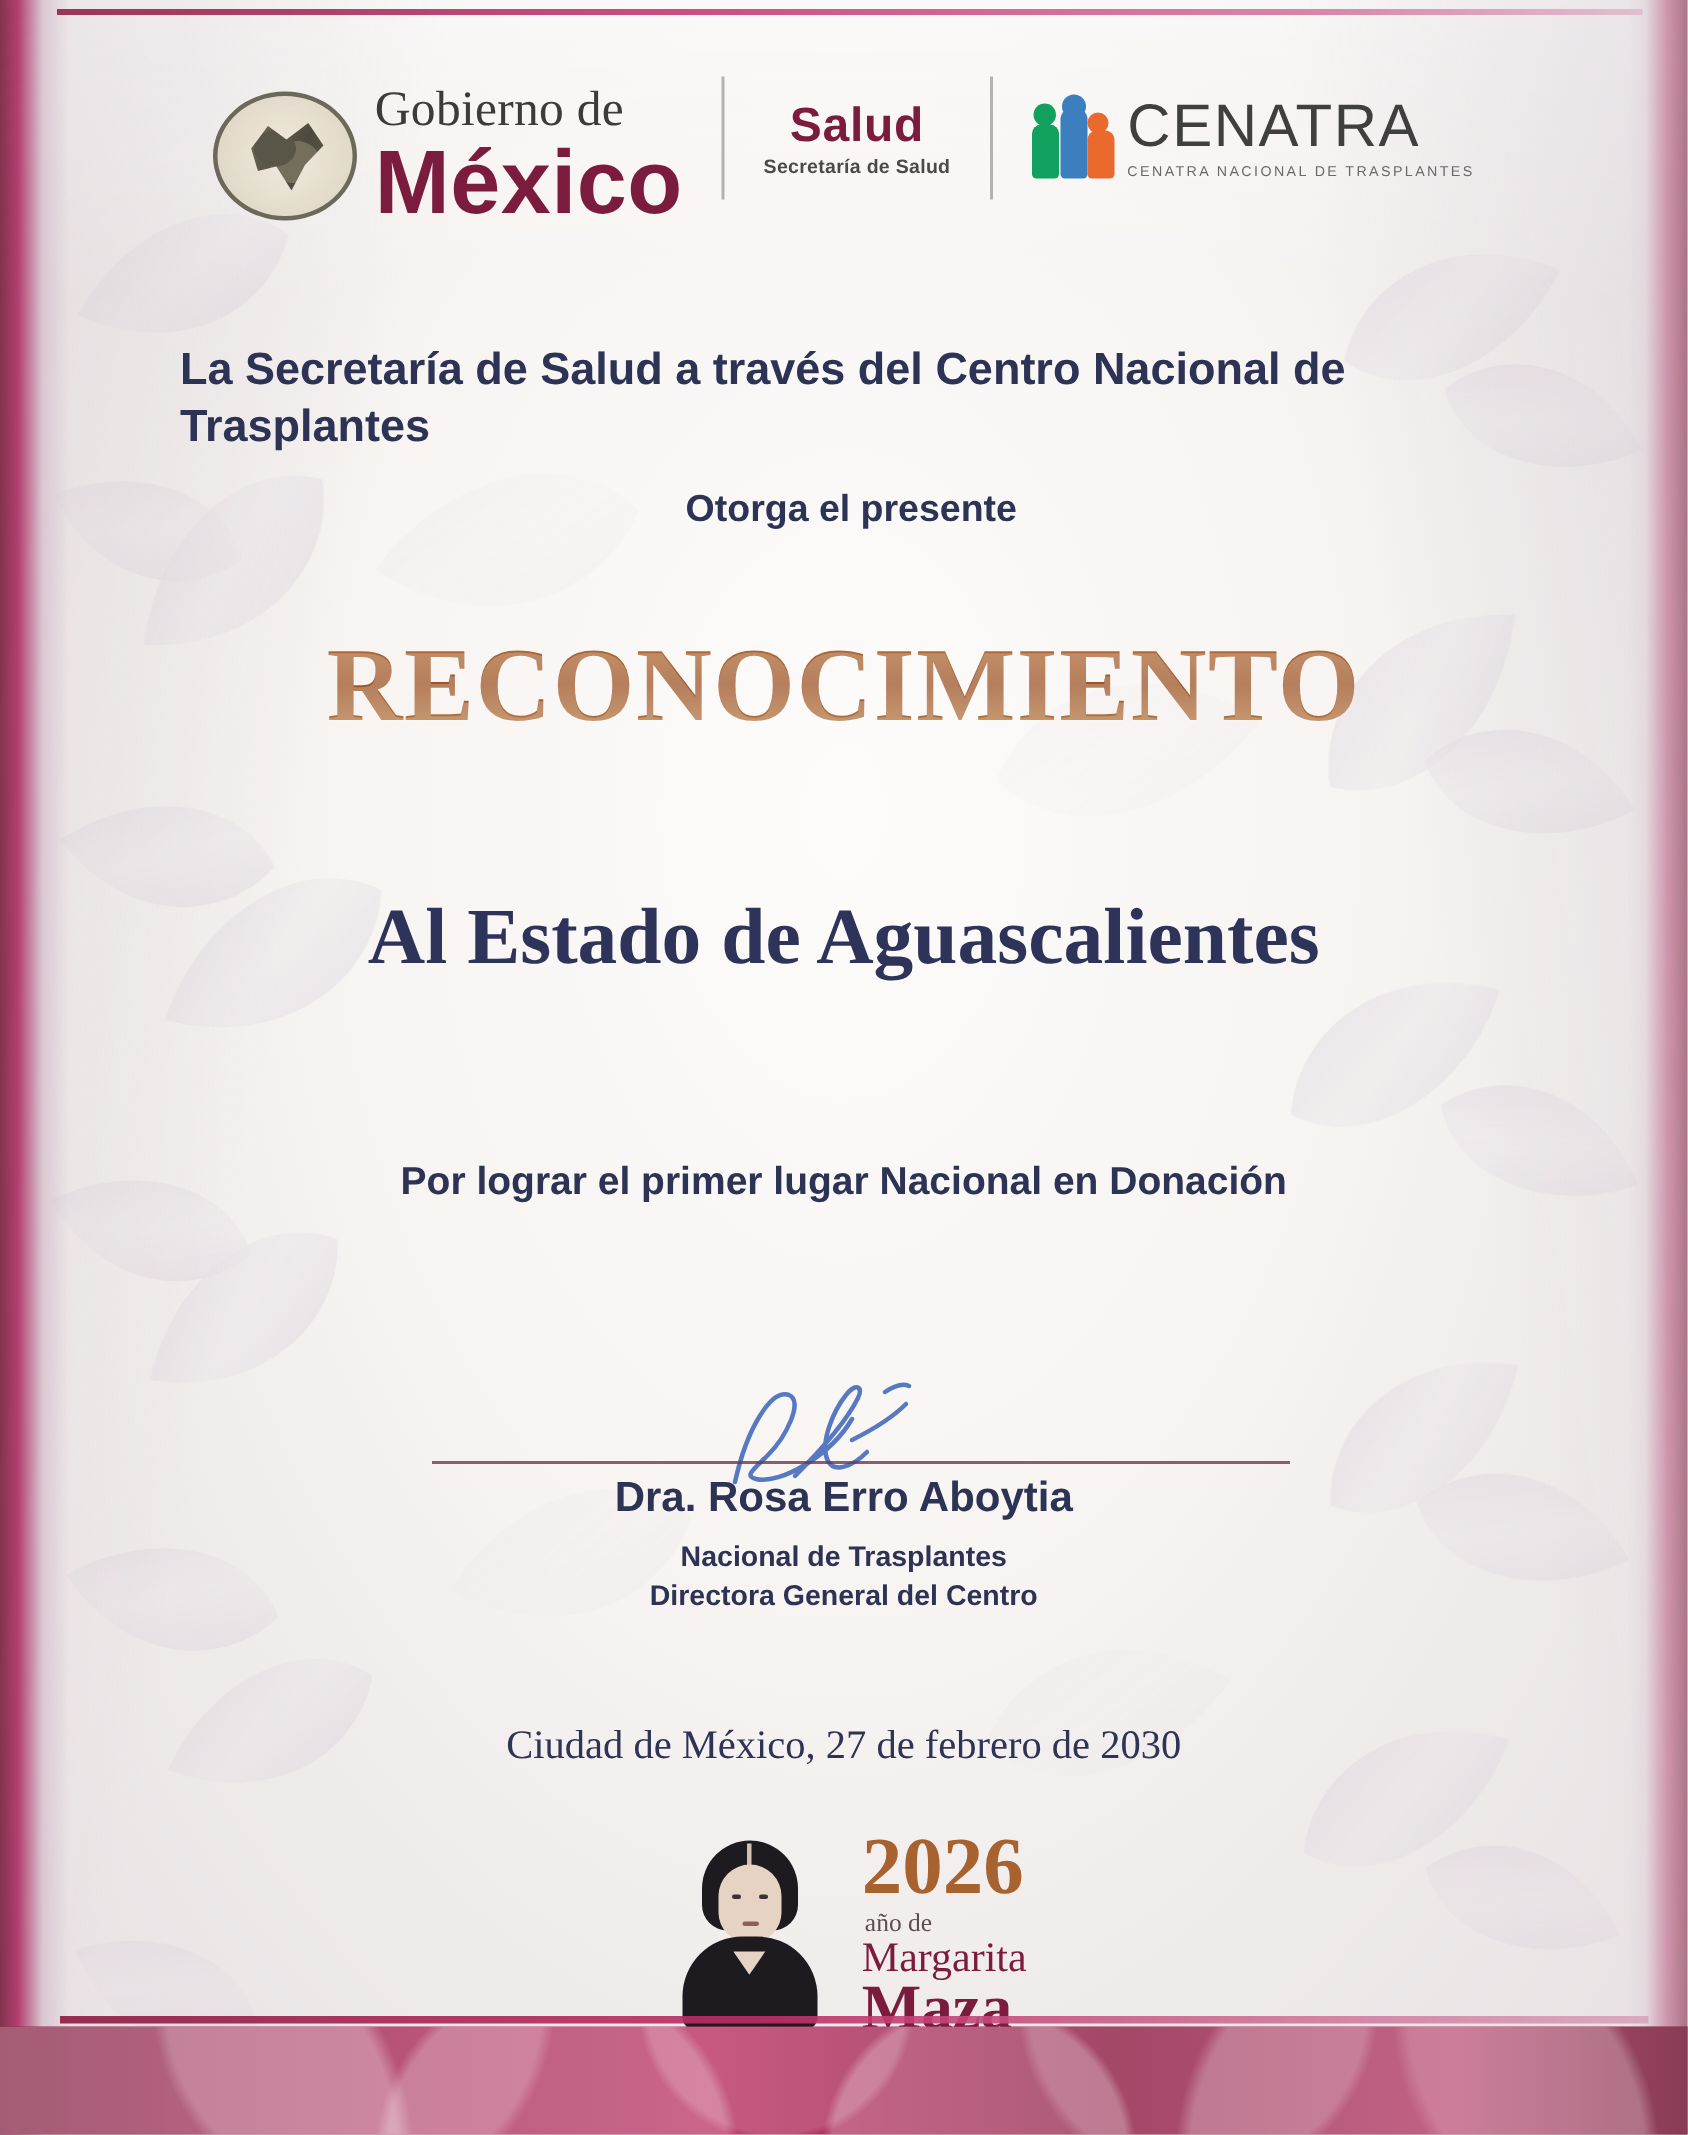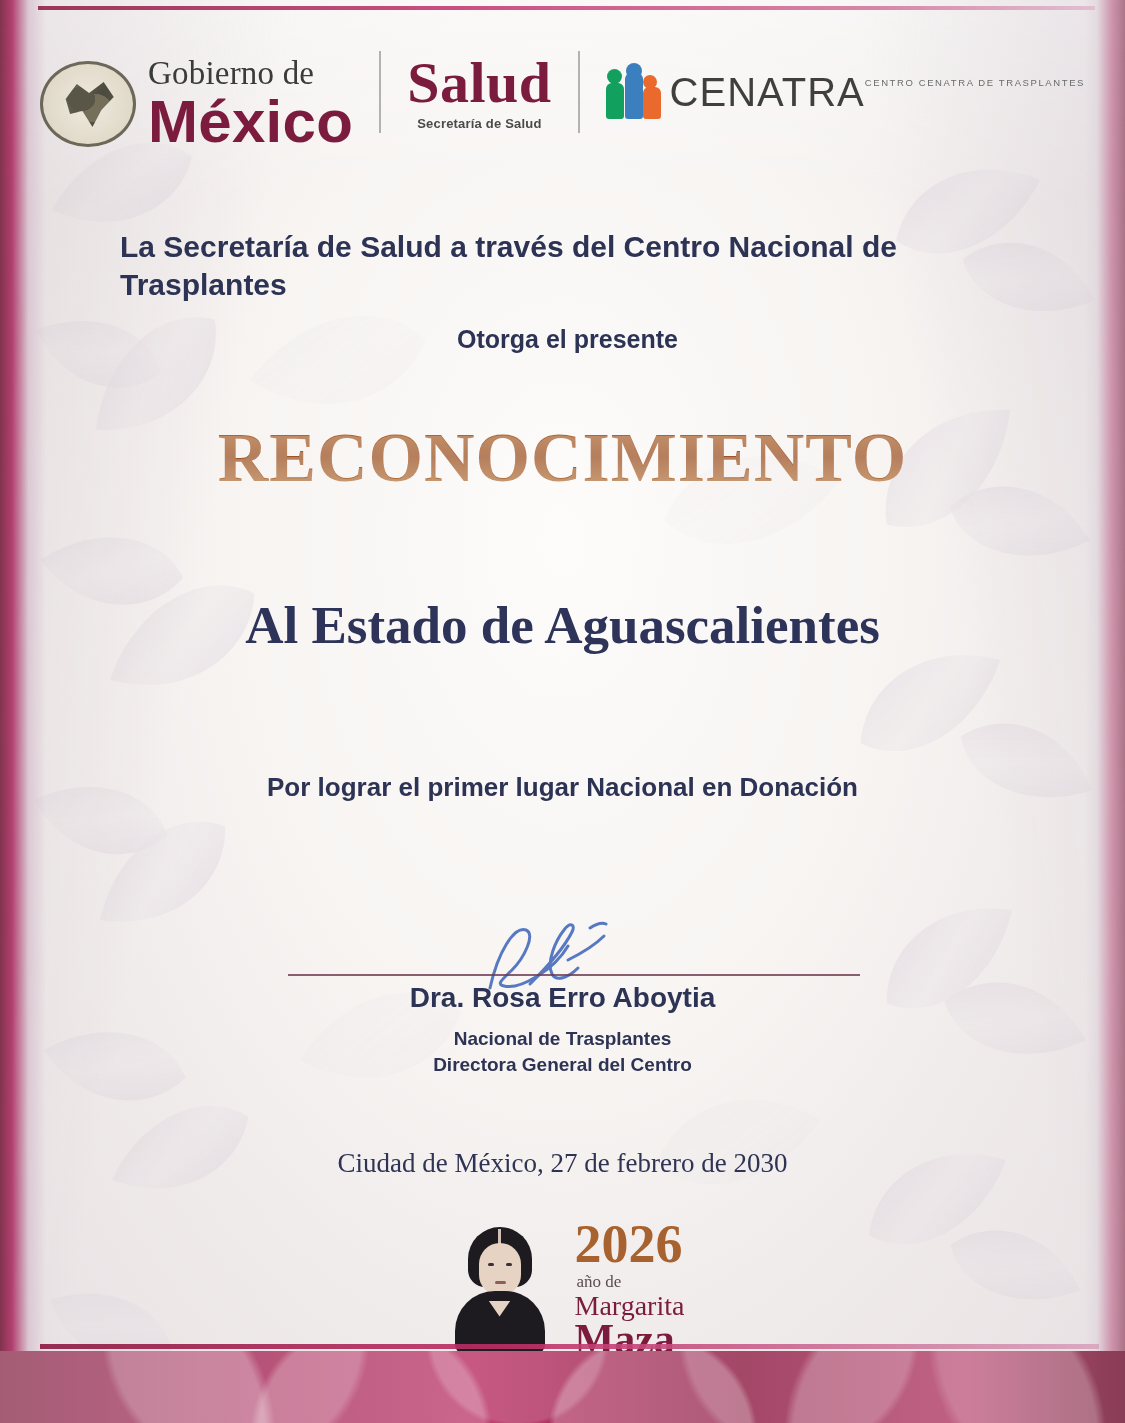--- a/index.html
+++ b/index.html
@@ -180,23 +180,23 @@
     margin: 0 26px;
     opacity: .75;
   }
   .salud-block {
     display: flex;
     flex-direction: column;
     align-items: center;
     line-height: 1;
   }
   .salud-main {
-    font-family: Liberation Serif, serif;
-    font-weight: bold;
-    font-size: 58px;
+    font-family: Liberation Sans, sans-serif;
+    font-weight: bold;
+    font-size: 32px;
     color: #7b1b3e;
     letter-spacing: .5px;
   }
   .salud-sub {
     font-family: "Liberation Sans", sans-serif;
     font-weight: bold;
     font-size: 13px;
     color: #4a4a4a;
     margin-top: 5px;
     letter-spacing: .2px;
@@ -223,21 +223,21 @@
     border-radius: 50%;
   }
   .cm-a { left: 0;  height: 36px; background: #12a05f; }
   .cm-a-h { left: 1px; top: 6px; width: 15px; height: 15px; background: #12a05f; }
   .cm-b { left: 19px; height: 46px; background: #3b7fbf; }
   .cm-b-h { left: 20px; top: 0px; width: 16px; height: 16px; background: #3b7fbf; }
   .cm-c { left: 37px; height: 32px; background: #e96a2c; }
   .cm-c-h { left: 37px; top: 12px; width: 14px; height: 14px; background: #e96a2c; }
   .cenatra-text {
     display: flex;
-    flex-direction: row;
+    flex-direction: column;
     line-height: 1;
   }
   .cenatra-name {
     font-family: "Liberation Sans", sans-serif;
     font-size: 40px;
     color: #3f3f3f;
     letter-spacing: 1px;
   }
   .cenatra-sub {
     font-family: "Liberation Sans", sans-serif;
@@ -569,21 +569,21 @@
       <div class="cenatra-mark">
         <div class="cm-fig cm-a"></div>
           <div class="cm-head cm-a-h"></div>
         <div class="cm-fig cm-b"></div>
           <div class="cm-head cm-b-h"></div>
         <div class="cm-fig cm-c"></div>
           <div class="cm-head cm-c-h"></div>
       </div>
       <div class="cenatra-text">
         <span class="cenatra-name">CENATRA</span>
-        <span class="cenatra-sub">CENTRO CENATRA DE TRASPLANTES</span>
+        <span class="cenatra-sub">CENATRA NACIONAL DE TRASPLANTES</span>
       </div>
     </div>
 
   </div>
 
   <div class="intro">La Secretaría de Salud a través del Centro Nacional de Trasplantes</div>
   <div class="intro-2">Otorga el presente</div>
 
   <div class="award-title">RECONOCIMIENTO</div>
 

